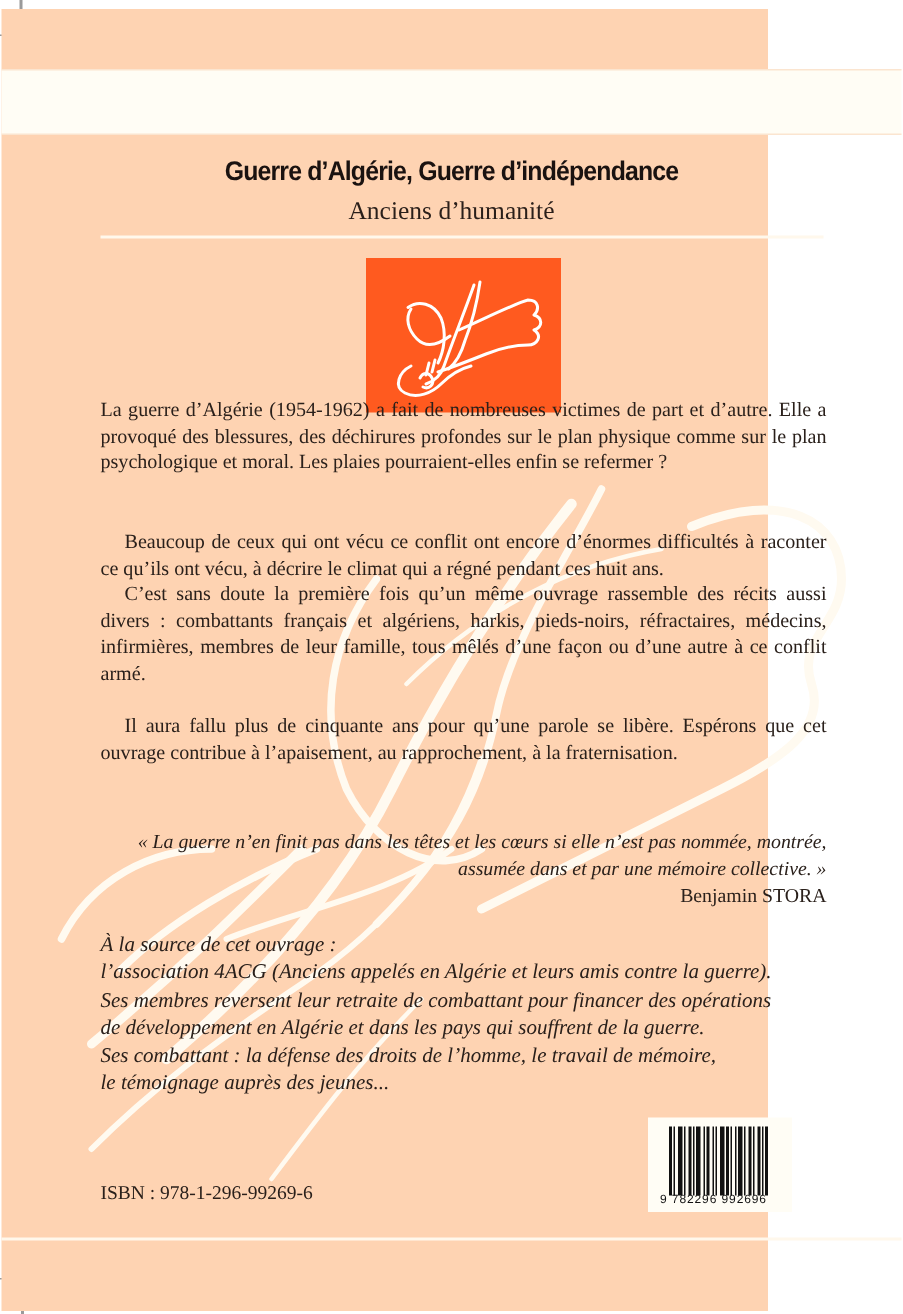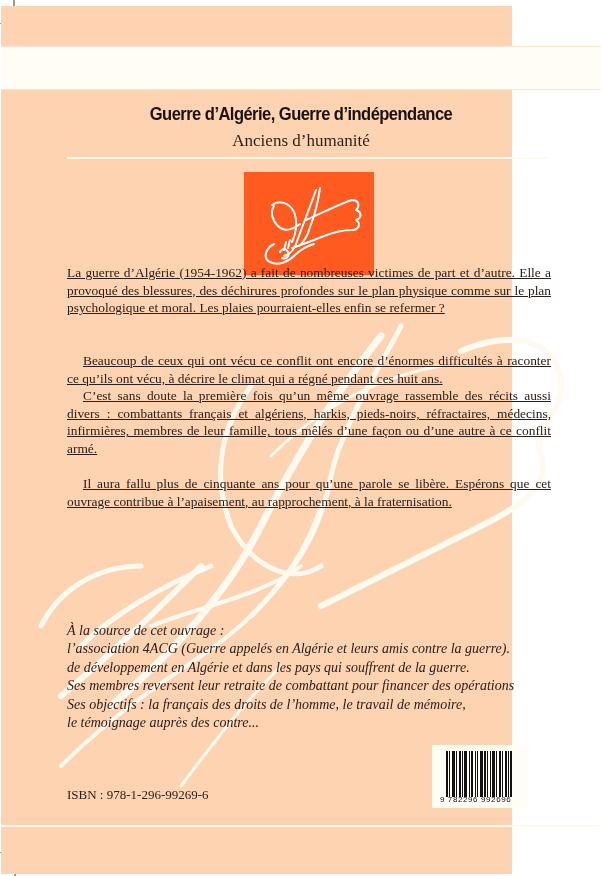--- a/index.html
+++ b/index.html
@@ -30,21 +30,21 @@
   }
   .divider { position: absolute; height: 2px; background: #fff8ec; }
   .logo {
     position: absolute; left: 243px; top: 166px; width: 130px; height: 103px;
     background: #ff5a1f;
   }
   .body-text {
     position: absolute; left: 66px; width: 484px; font-size: 13.4px;
     line-height: 17.6px; color: #2a201b; text-align: justify;
   }
-  .body-text p { margin: 0; text-decoration: underline; }
+  .body-text p { margin: 0; }
   .indent { text-indent: 16px; }
   .quote {
     position: absolute; left: 66px; width: 484px; top: 546px;
     text-align: right; font-size: 13.2px; line-height: 18px; color: #2a201b;
   }
   .quote .q { font-style: italic; }
   .source {
     position: absolute; left: 66px; width: 484px; top: 616px;
     font-style: italic; font-size: 14px; line-height: 18.4px; color: #2a201b;
   }
@@ -112,28 +112,33 @@
     <p>La guerre d’Algérie (1954-1962) a fait de nombreuses victimes de part et d’autre. Elle a provoqué des blessures, des déchirures profondes sur le plan physique comme sur le plan psychologique et moral. Les plaies pourraient-elles enfin se refermer ?</p>
   </div>
   <div class="body-text" style="top:346px;">
     <p class="indent">Beaucoup de ceux qui ont vécu ce conflit ont encore d’énormes difficultés à raconter ce qu’ils ont vécu, à décrire le climat qui a régné pendant ces huit ans.</p>
     <p class="indent">C’est sans doute la première fois qu’un même ouvrage rassemble des récits aussi divers : combattants français et algériens, harkis, pieds-noirs, réfractaires, médecins, infirmières, membres de leur famille, tous mêlés d’une façon ou d’une autre à ce conflit armé.</p>
   </div>
   <div class="body-text" style="top:469px;">
     <p class="indent">Il aura fallu plus de cinquante ans pour qu’une parole se libère. Espérons que cet ouvrage contribue à l’apaisement, au rapprochement, à la fraternisation.</p>
   </div>
 
+  <div class="quote">
+    <div class="q">« La guerre n’en finit pas dans les têtes et les cœurs si elle n’est pas nommée, montrée,</div>
+    <div class="q">assumée dans et par une mémoire collective. »</div>
+    <div>Benjamin STORA</div>
+  </div>
 
   <div class="source">
     <div>À la source de cet ouvrage :</div>
-    <div>l’association 4ACG (Guerre appelés en Algérie et leurs amis contre la guerre).</div>
+    <div>l’association 4ACG (Anciens appelés en Algérie et leurs amis contre la guerre).</div>
+    <div>Ses membres reversent leur retraite de combattant pour financer des opérations</div>
     <div>de développement en Algérie et dans les pays qui souffrent de la guerre.</div>
-    <div>Ses membres reversent leur retraite de combattant pour financer des opérations</div>
-    <div>Ses objectifs : la français des droits de l’homme, le travail de mémoire,</div>
-    <div>le témoignage auprès des contre...</div>
+    <div>Ses combattant : la défense des droits de l’homme, le travail de mémoire,</div>
+    <div>le témoignage auprès des jeunes...</div>
   </div>
 
   <div class="isbn">
     <div>ISBN : 978-1-296-99269-6</div>
   </div>
 
   <div class="barcode">
     <div class="bars">
       <span style="width:2px;background:#111"></span>
         <span style="width:1px"></span>

